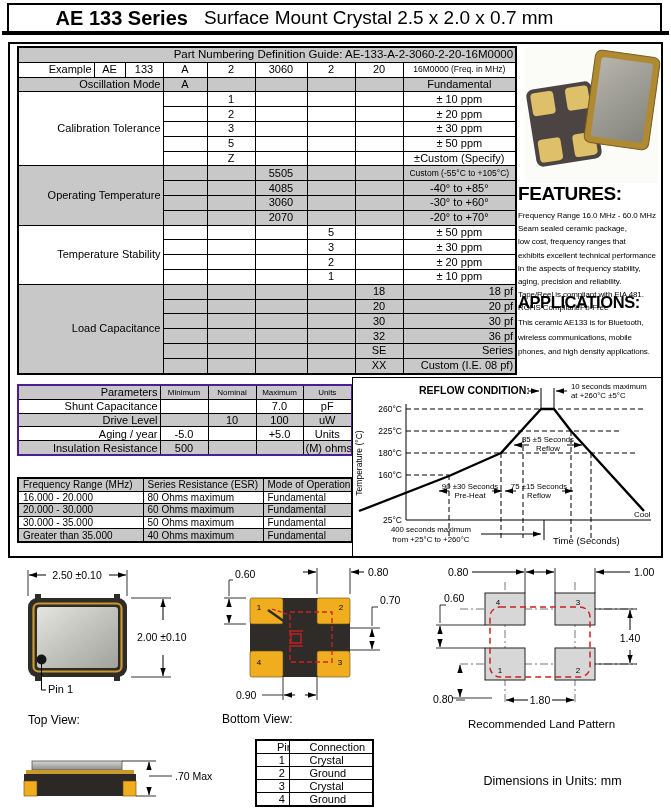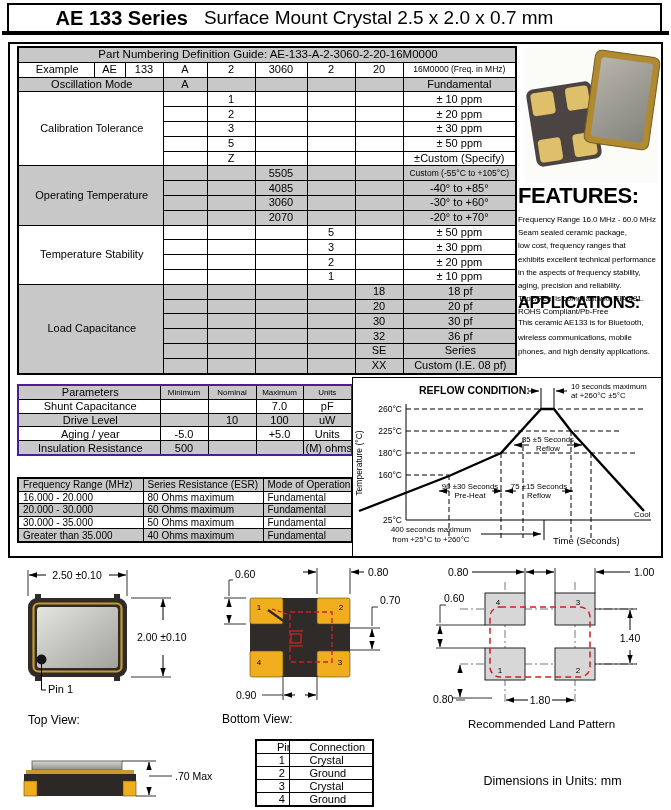--- a/index.html
+++ b/index.html
@@ -12,21 +12,21 @@
               display:flex; align-items:center; justify-content:center; gap:16px; padding-right:60px; }
   .t1 { font-size:20px; font-weight:bold; }
   .t2 { font-size:19px; }
   .titlerule { position:absolute; left:2px; top:31px; width:667px; height:4px; background:#000; }
 
   .mainbox { position:absolute; left:8px; top:42px; width:651px; height:512px; border:2px solid #000; }
 
   table { border-collapse:collapse; position:absolute; table-layout:fixed; background:#fff; }
   td { border:1px solid #000; padding:0 2px; text-align:center; white-space:nowrap; overflow:hidden; }
   .g { background:#c8c8c8; }
-  .l { text-align:center; padding-left:4px; }
+  .l { text-align:right; padding-left:4px; }
   .sm { font-size:8.5px; }
 
   .pn  { left:17px; top:46px; width:498px; font-size:11px; border:2px solid #000; }
   .pn td { height:13.8px; line-height:13px; }
   .pn .ttl { font-size:11.5px; }
 
   .params { left:17px; top:384px; width:334px; font-size:11px; border:2px solid #4c1d95; }
   .params td { height:12.8px; }
   .sh { font-size:8px; }
 
@@ -43,21 +43,21 @@
   .chip1 .pad { position:absolute; width:23px; height:23px; background:#dfc06a; border-radius:4px; }
   .p1 { left:4px; top:4px; } .p2 { right:4px; top:4px; } .p3 { left:4px; bottom:4px; } .p4 { right:4px; bottom:4px; }
   .chip2 { position:absolute; left:64px; top:6px; width:64px; height:92px; background:#b08a33;
            border:1px solid #7a5c1d; border-radius:7px; transform:rotate(8deg); }
   .chip2 .lid { position:absolute; left:6px; top:6px; right:6px; bottom:6px;
                 background:linear-gradient(135deg,#b6b4ab,#84847d); border-radius:3px; }
 
   
   .features, .applications { position:absolute; left:518px; width:148px; }
   .features { top:183px; } .applications { top:293px; }
-  .hd { font-size:22px; font-weight:bold; letter-spacing:-0.4px; margin-bottom:4px; white-space:nowrap; }
+  .hd { font-size:19px; font-weight:bold; letter-spacing:-0.4px; margin-bottom:4px; white-space:nowrap; }
   .applications .hd { font-size:16.5px; }
   .ln { font-size:8px; line-height:13.2px; letter-spacing:-0.1px; white-space:nowrap; }
   .applications .ln { line-height:14.5px; }
 
   .chartbox { position:absolute; left:352px; top:377px; width:309px; height:180px;
               border-left:1.5px solid #000; border-top:1.5px solid #000; box-sizing:border-box; }
 
   .abs { position:absolute; }
   .topview { left:10px; top:560px; } .bottomview { left:222px; top:560px; }
   .landpattern { left:432px; top:560px; } .sideview { left:10px; top:753px; }

